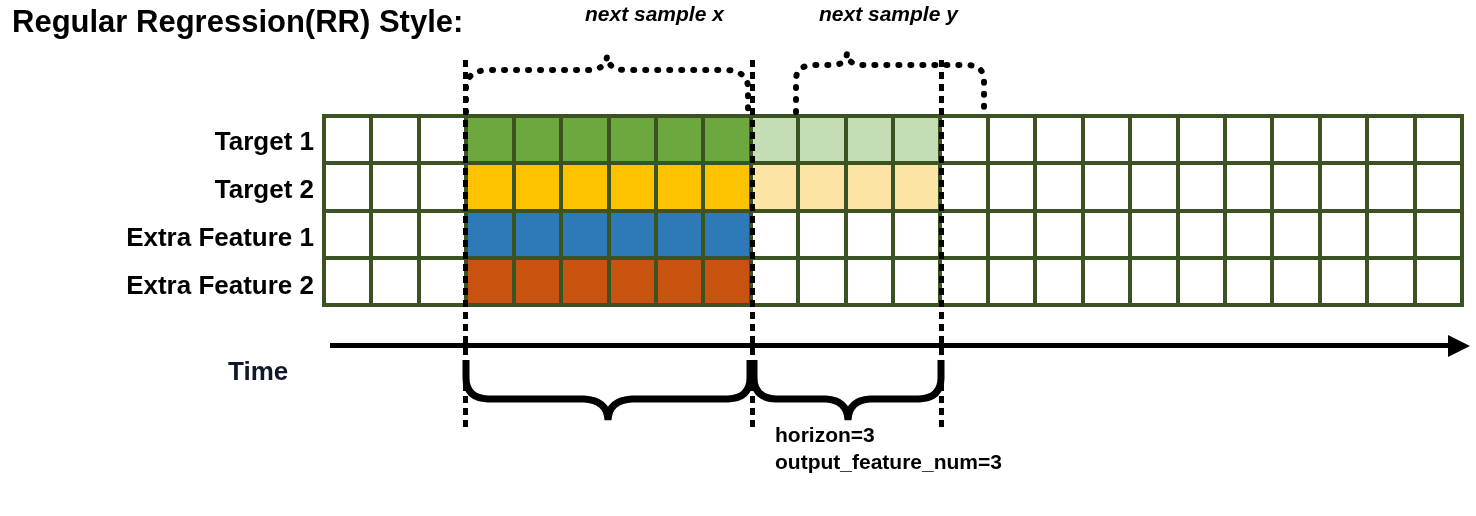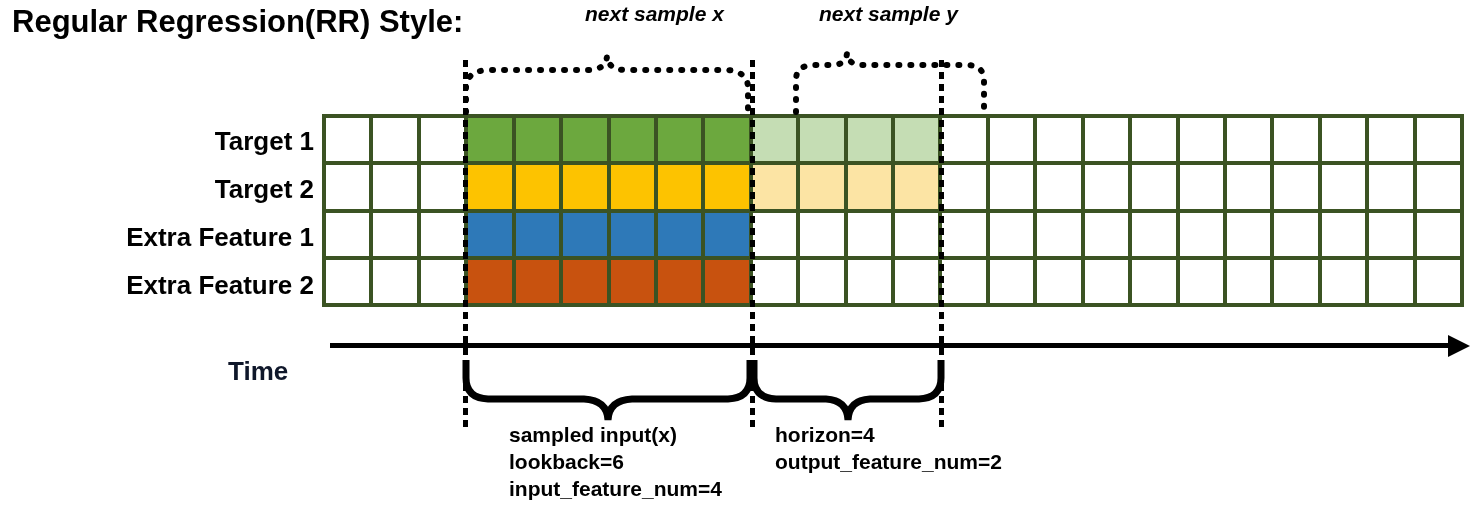--- a/index.html
+++ b/index.html
@@ -214,23 +214,18 @@
     <path d="M 466 360 L 466 378 Q 466 398 488 399 L 584 399 Q 607 400 608 420
              Q 609 400 632 399 L 728 399 Q 750 398 750 378 L 750 360" fill="none" stroke="#000" stroke-width="7" stroke-linecap="butt"></path>
 
     <path d="M 754 360 L 754 378 Q 754 398 776 399 L 826 399 Q 847 400 848 420
              Q 849 400 870 399 L 919 399 Q 941 398 941 378 L 941 360" fill="none" stroke="#000" stroke-width="7" stroke-linecap="butt"></path>
   </svg>
 
   <div class="top-cap" style="left:819px">next sample y</div>
   <div class="top-cap" style="left:585px">next sample x</div>
 
-  <div class="bot-cap" style="left:509px">
-    <div>sampled input(x)</div>
-    <div>lookback=6</div>
-    <div>input_feature_num=4</div>
+  <div class="bot-cap" style="left:775px">
+    <div>horizon=3</div>
+    <div>output_feature_num=3</div>
   </div>
-  <div class="bot-cap" style="left:775px">
-    <div>horizon=4</div>
-    <div>output_feature_num=2</div>
-  </div>
 
 </div>
 
 </body></html>

